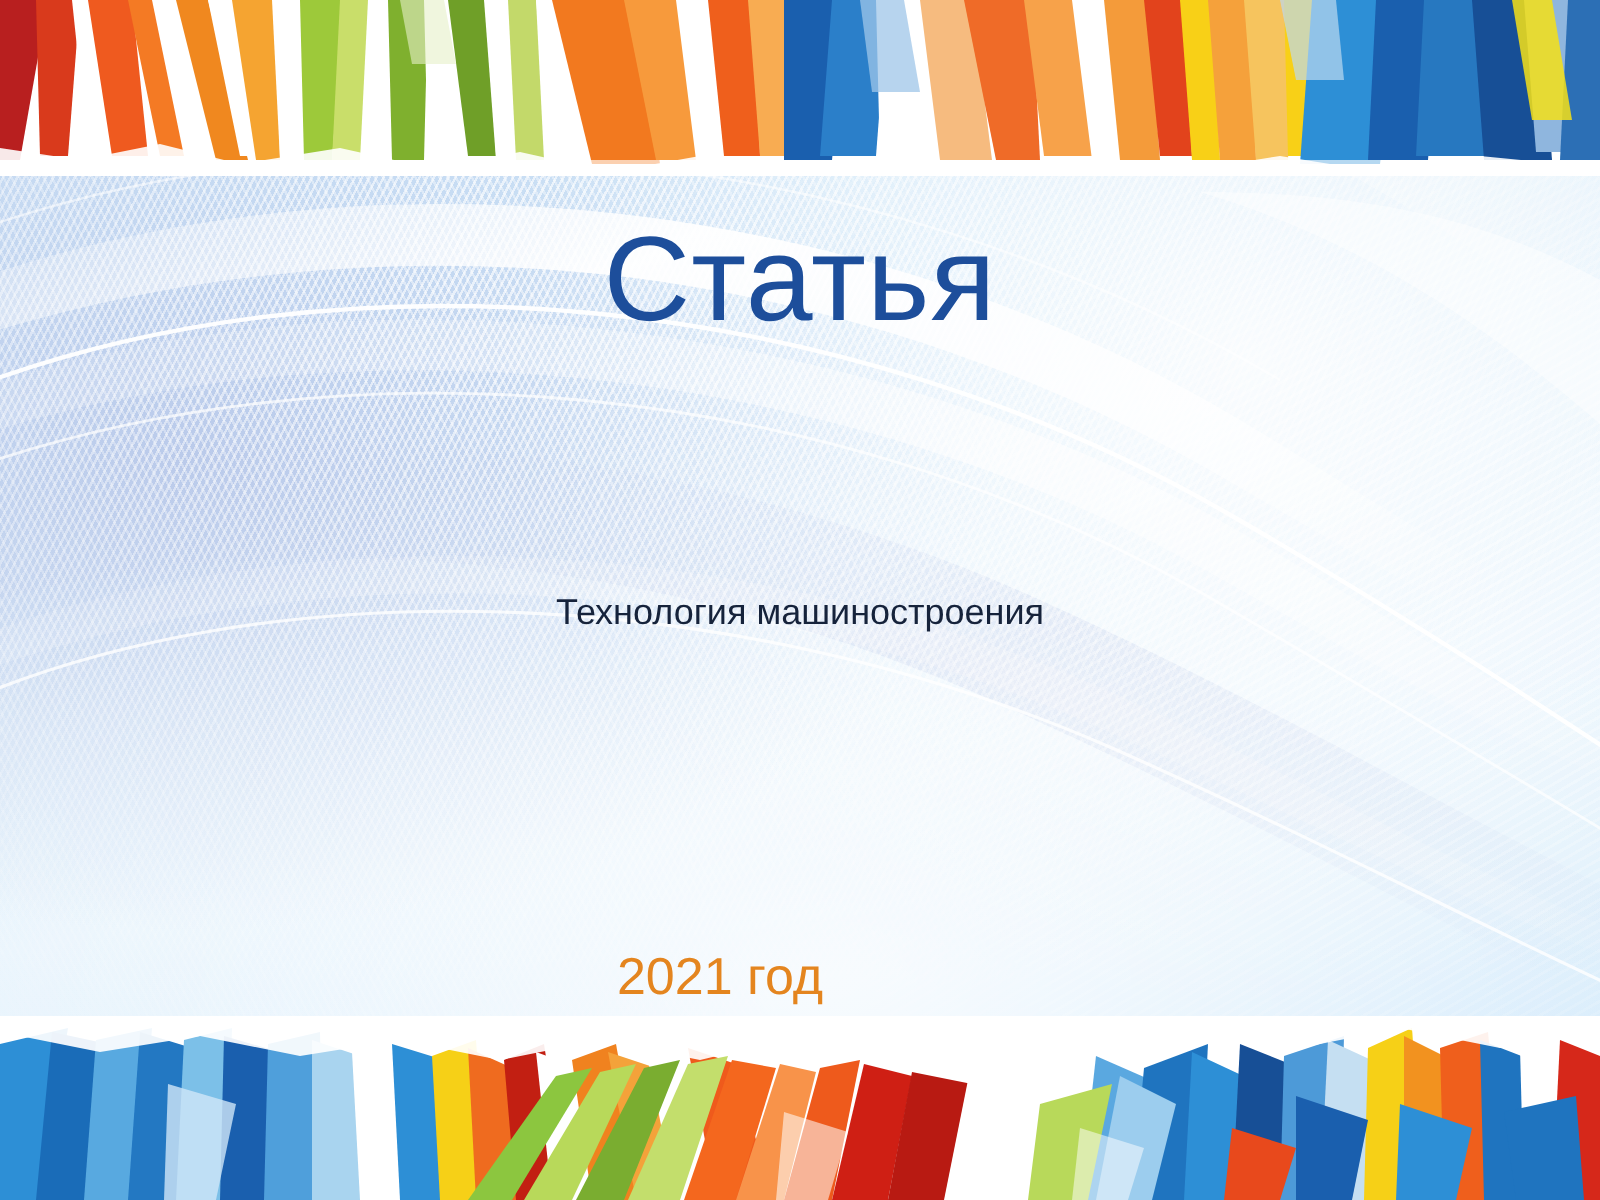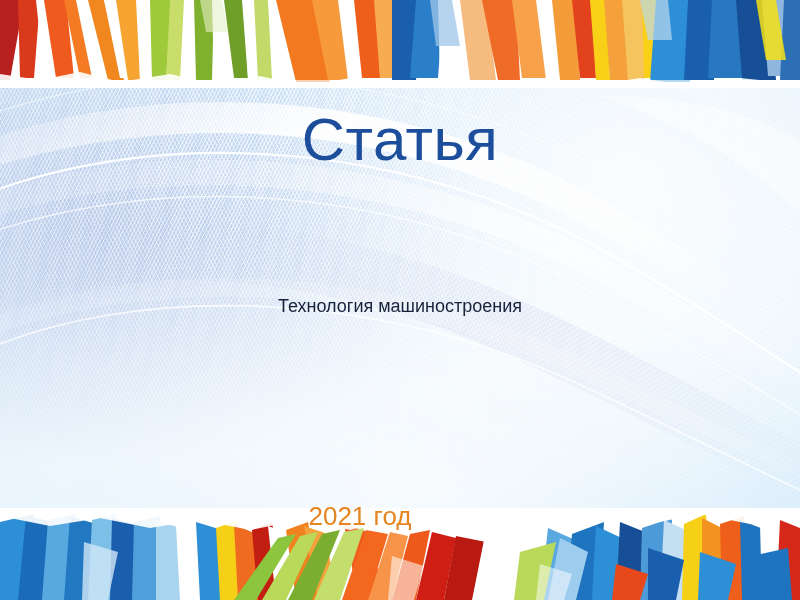--- a/index.html
+++ b/index.html
@@ -112,21 +112,20 @@
   .yearline {
     position: absolute;
     left: 0;
     top: 473px;
     width: 720px;
     text-align: center;
     font-size: 26px;
     color: #e4851f;
     font-weight: normal;
     white-space: nowrap;
-    margin-top: 28px;
   }
 </style>
 </head>
 <body>
 
 <div id="slide">
 
   <div class="bg-base"></div>
   <div class="bg-lightwash"></div>
 

